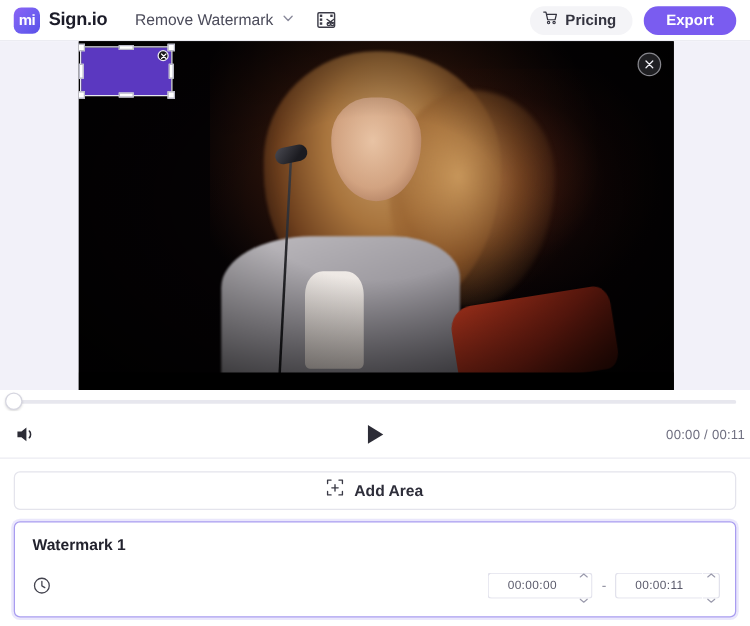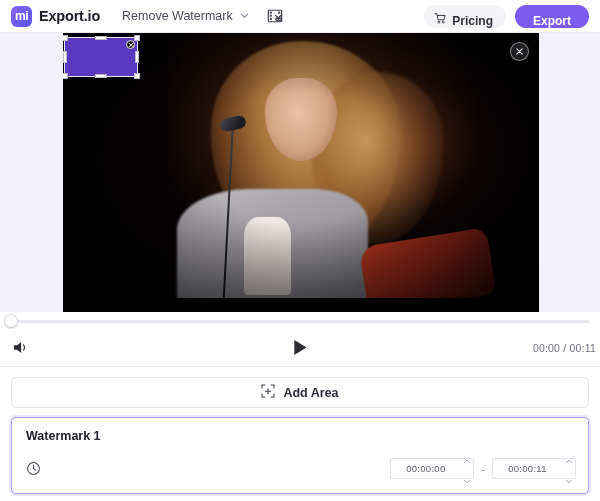--- a/index.html
+++ b/index.html
@@ -42,21 +42,21 @@
   .chev { display:block; }
 
   .cut-icon { margin-left: 17px; cursor: pointer; display:flex; }
 
   .header-right {
     margin-left: auto; display: flex; align-items: center; gap: 9px;
   }
   .btn {
     border: none; cursor: pointer;
     font-family: "Liberation Sans", sans-serif;
-    display: flex; align-items: flex-end; justify-content: center;
+    display: flex; align-items: center; justify-content: center;
   }
   .btn-pricing {
     height: 23px; padding: 0 13px 0 10px; border-radius: 12px;
     background: #f4f4f7; color: #33333f;
     font-size: 12px; font-weight: bold; gap: 5px;
   }
   .btn-signup {
     height: 23px; padding: 0 17px; border-radius: 12px;
     background: #7a5cf0; color: #ffffff;
     font-size: 12px; font-weight: bold;
@@ -265,21 +265,21 @@
   .spin-field { display:flex; align-items:center; }
   .spin-field .time-input { border-radius: 3px 0 0 3px; border-right:none; }
   .dash { font-size: 11px; color: #8b8b9b; }
 </style>
 </head>
 <body>
 
 <div class="header">
   <div class="logo-block">
     <div class="logo-mark">mi</div>
-    <div class="logo-text">Export.io</div>
+    <div class="logo-text">Sign.io</div>
   </div>
 
   <div class="tool-select">
     <span class="tool-select-label">Remove Watermark</span>
     <span class="chev">
       <svg width="11" height="11" viewBox="0 0 12 12">
           <path d="M2.5 4.4 L6 8 L9.5 4.4" stroke="#8a8a9b" stroke-width="1.2" fill="none" stroke-linecap="round" stroke-linejoin="round"></path>
         </svg>
     </span>
   </div>

